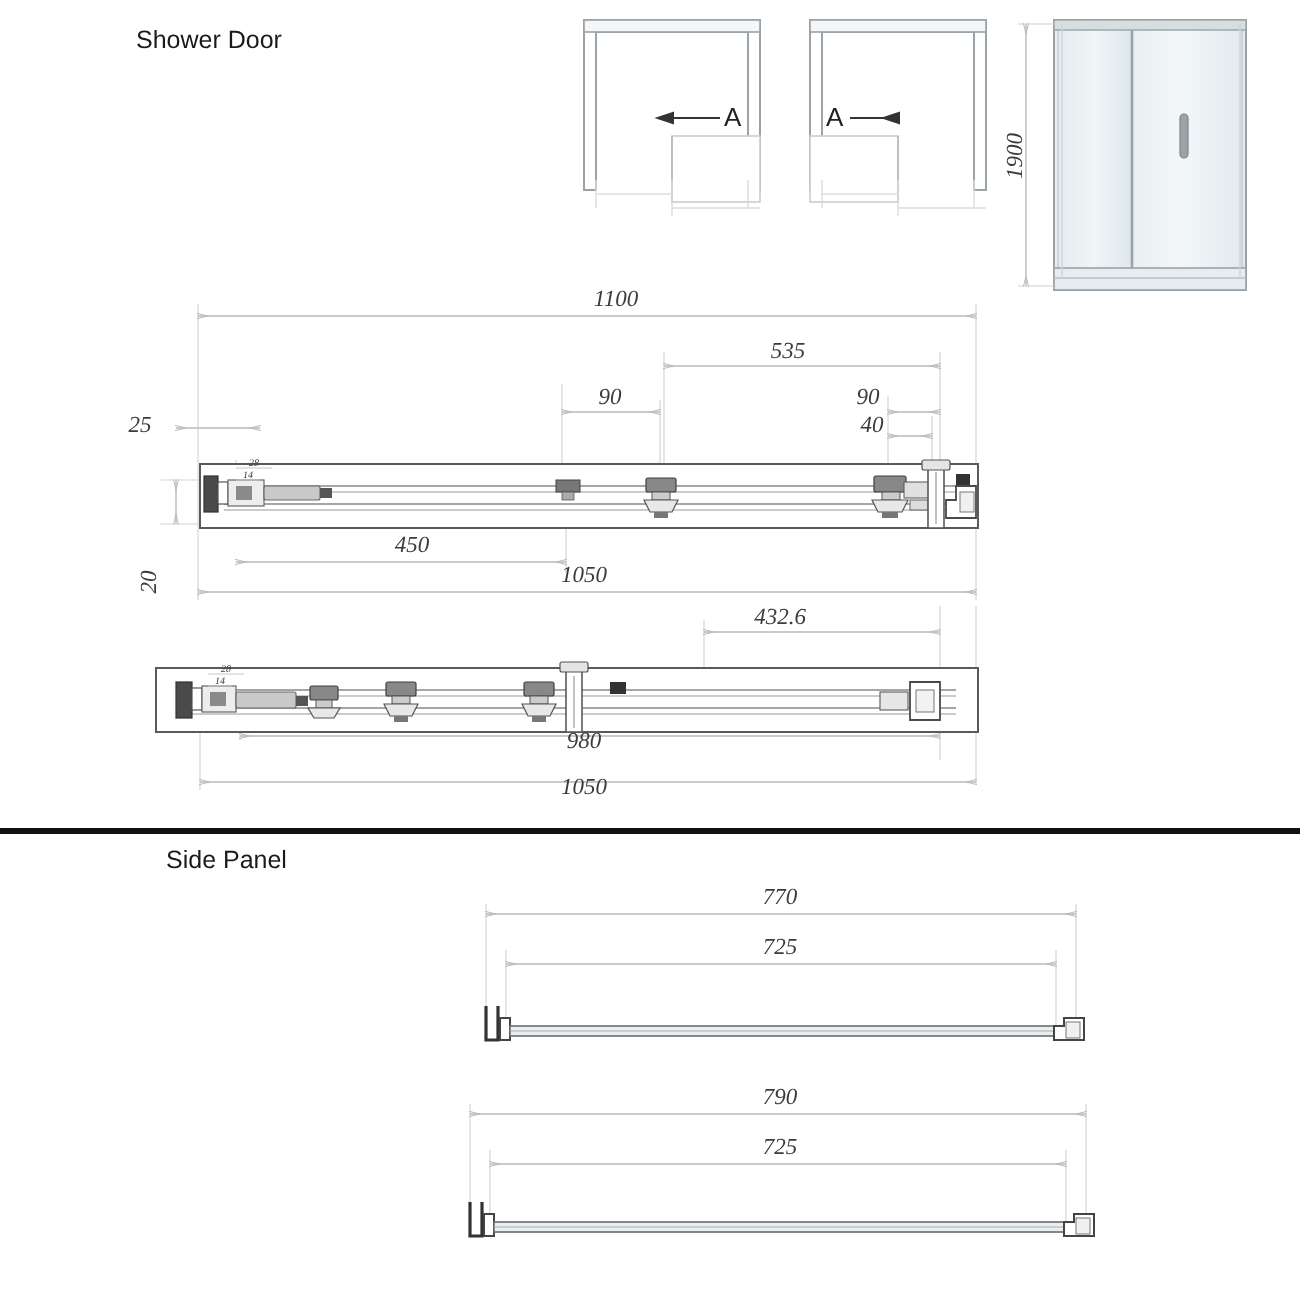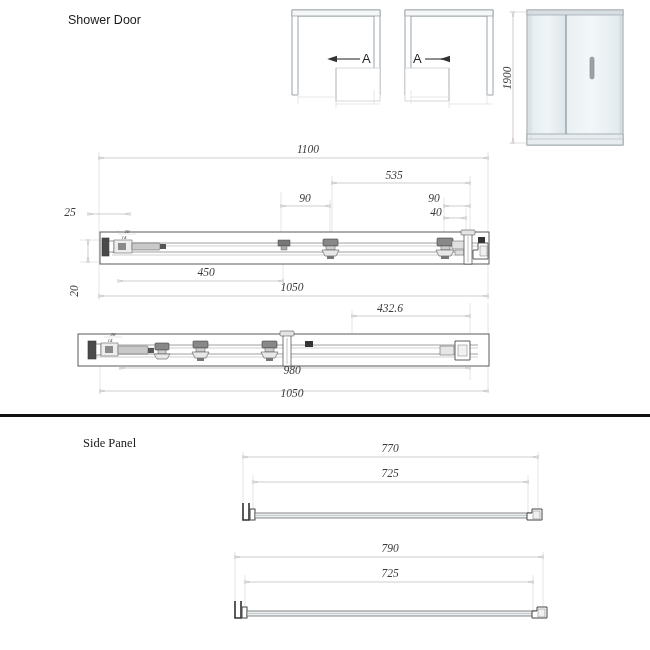--- a/index.html
+++ b/index.html
@@ -21,21 +21,21 @@
     height: 650px;
   }
   .section-title {
     position: absolute;
     font-family: "Liberation Sans", sans-serif;
     font-size: 12.5px;
     color: #1a1a1a;
     white-space: nowrap;
   }
   #shower-door-title { left: 68px; top: 13px; }
-  #side-panel-title  { left: 83px; top: 436px; font-family: Liberation Serif, serif; }
+  #side-panel-title  { left: 83px; top: 423px; }
 
   .divider {
     position: absolute;
     left: 0;
     width: 650px;
     height: 3px;
     background: #111111;
   }
   #main-divider { top: 414px; }
 

